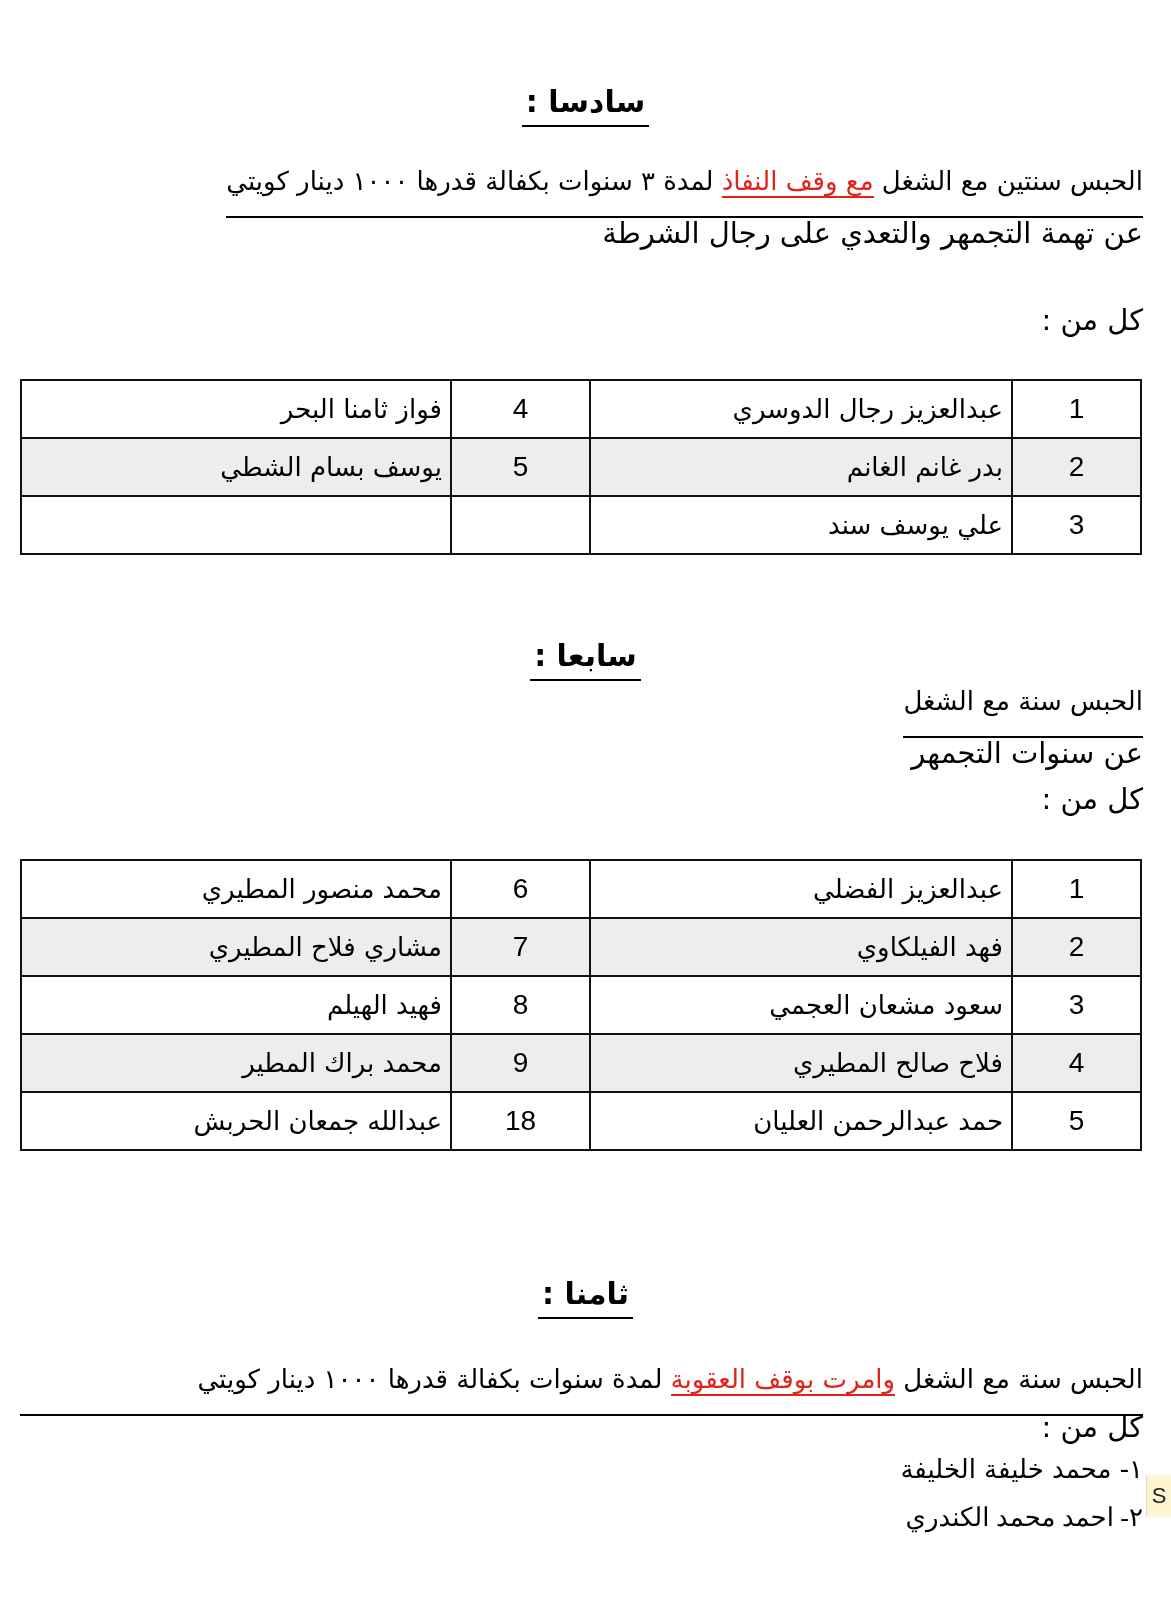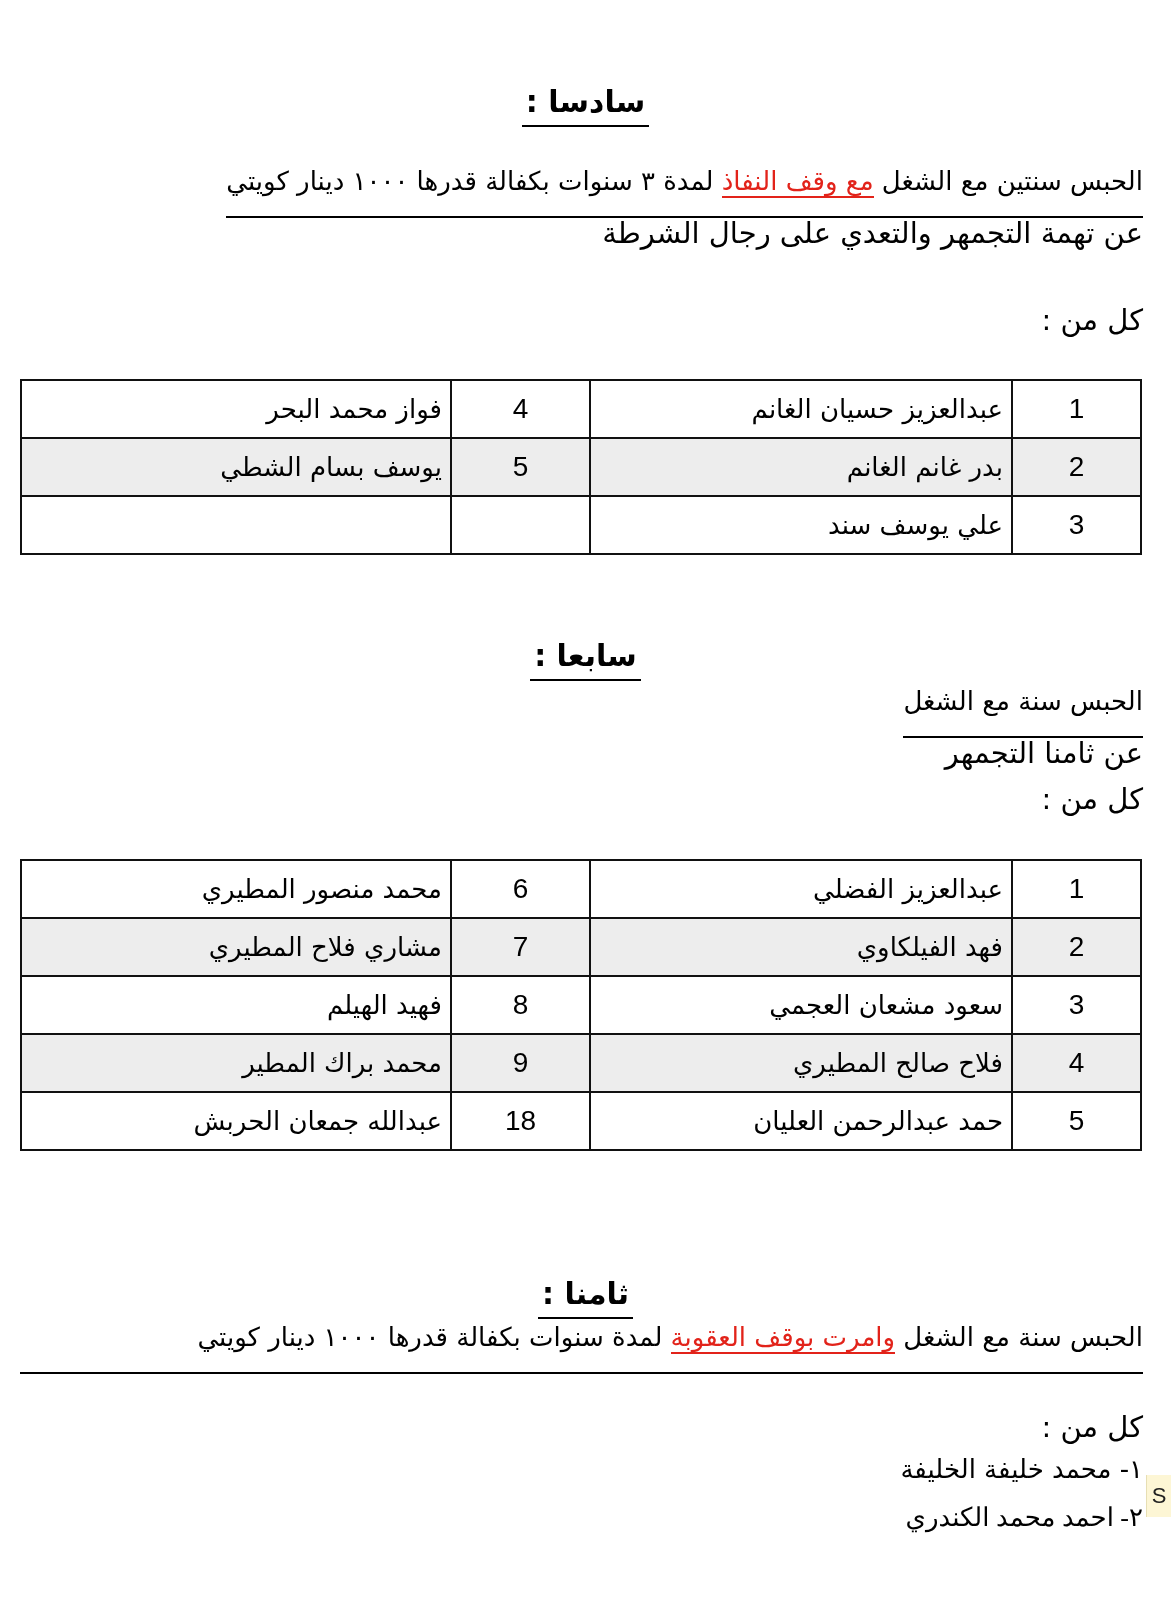--- a/index.html
+++ b/index.html
@@ -60,42 +60,42 @@
 <table class="names" style="top:379px;">
   <colgroup>
       <col class="c-num">
       <col class="c-name2">
       <col class="c-num2">
       <col class="c-name">
     </colgroup>
   <tbody>
       <tr>
     <td class="num">1</td>
-    <td class="name">عبدالعزيز حسيان الغانم</td>
+    <td class="name">عبدالعزيز رجال الدوسري</td>
     <td class="num">4</td>
-    <td class="name">فواز محمد البحر</td>
+    <td class="name">فواز ثامنا البحر</td>
   </tr>
   <tr>
     <td class="num">2</td>
     <td class="name">بدر غانم الغانم</td>
     <td class="num">5</td>
     <td class="name">يوسف بسام الشطي</td>
   </tr>
   <tr>
     <td class="num">3</td>
     <td class="name">علي يوسف سند</td>
     <td class="num"></td>
     <td class="name"></td>
   </tr>
 </tbody>
   </table>
 
 <div class="section-title rtl" style="top:638px;"><span>سابعا :</span></div>
 <div class="verdict rtl" style="top:686px;"><span>الحبس سنة مع الشغل</span></div>
-<div class="line rtl" style="top:736px;">عن ثامنا التجمهر</div>
+<div class="line rtl" style="top:736px;">عن سنوات التجمهر</div>
 <div class="line rtl" style="top:782px;">كل من :</div>
 
 <table class="names" style="top:859px;">
   <colgroup>
       <col class="c-num">
       <col class="c-name2">
       <col class="c-num2">
       <col class="c-name">
     </colgroup>
   <tbody>
@@ -126,18 +126,18 @@
   <tr>
     <td class="num">5</td>
     <td class="name">حمد عبدالرحمن العليان</td>
     <td class="num">18</td>
     <td class="name">عبدالله جمعان الحربش</td>
   </tr>
 </tbody>
   </table>
 
 <div class="section-title rtl" style="top:1276px;"><span>ثامنا :</span></div>
-<div class="verdict rtl" style="top:1322px; right:28px; left:20px; text-align:right;"><span>الحبس سنة مع الشغل </span><span class="red">وامرت بوقف العقوبة</span><span> لمدة سنوات بكفالة قدرها ١٠٠٠ دينار كويتي</span></div>
+<div class="verdict rtl" style="top:1364px; right:28px; left:20px; text-align:right;"><span>الحبس سنة مع الشغل </span><span class="red">وامرت بوقف العقوبة</span><span> لمدة سنوات بكفالة قدرها ١٠٠٠ دينار كويتي</span></div>
 <div class="line rtl" style="top:1410px;">كل من :</div>
 <div class="list-item rtl" style="top:1454px;">١- محمد خليفة الخليفة</div>
 <div class="list-item rtl" style="top:1502px;font-family:Liberation Serif, serif;">٢- احمد محمد الكندري</div>
 
 <div class="corner-tag">S</div>
 
 </body></html>

